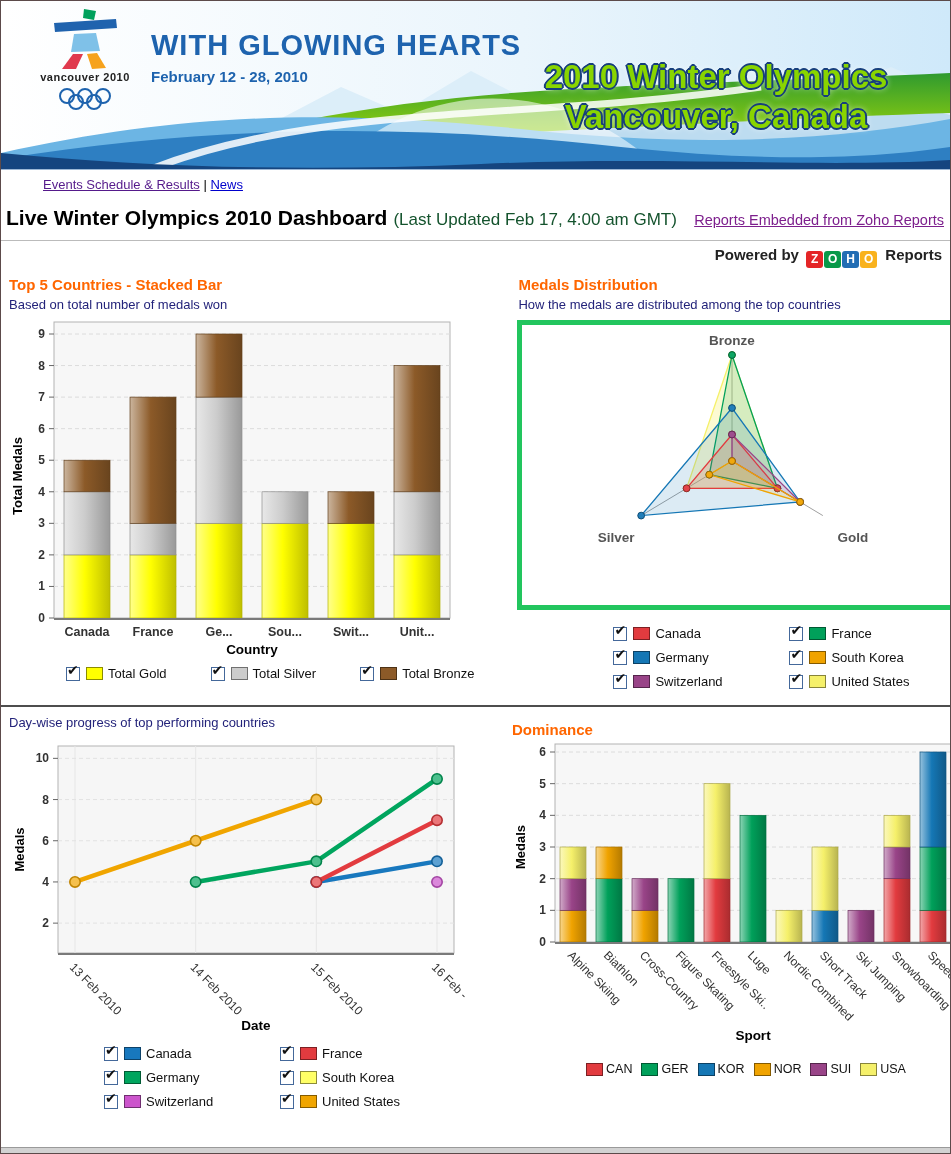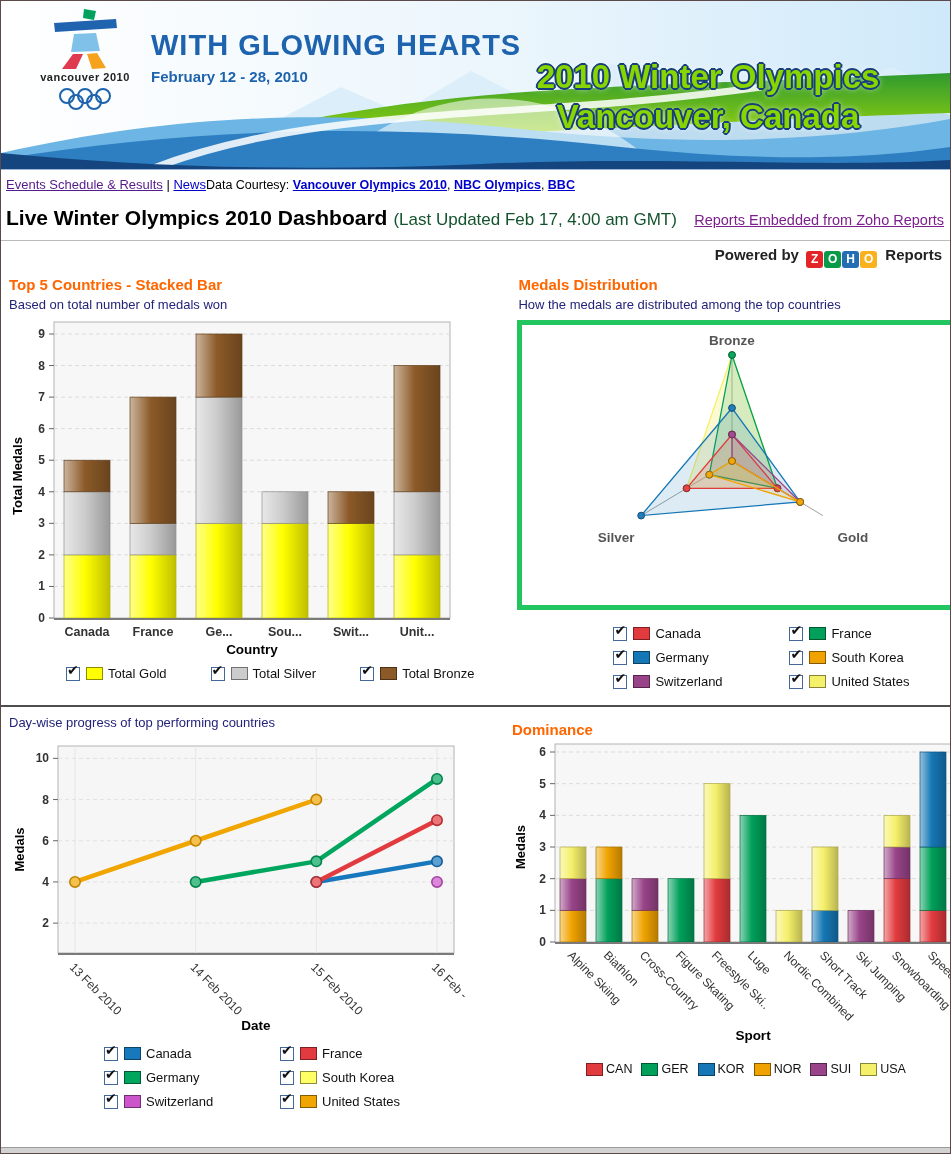--- a/index.html
+++ b/index.html
@@ -6,24 +6,24 @@
   body{font-family:"Liberation Sans","DejaVu Sans",sans-serif;}
   .page{position:relative;width:949px;height:1152px;margin:0 auto;border:1px solid #5c4a4a;overflow:hidden;background:#fff;}
   
   .banner{position:relative;width:949px;height:168px;overflow:hidden;border-bottom:1px solid #9db8d6;}
   .banner svg.art{position:absolute;left:0;top:0;}
   .logo-block{position:absolute;left:26px;top:6px;width:116px;text-align:center;}
   .logo-caption{font-size:11px;font-weight:bold;color:#222;letter-spacing:.5px;margin-top:2px;}
   .motto-block{position:absolute;left:150px;top:28px;}
   .motto{font-size:29px;font-weight:bold;color:#1e63ae;letter-spacing:1px;}
   .dates{font-size:15px;color:#1e63ae;margin-top:6px;font-weight:bold;}
-  .event-title{position:absolute;right:22px;top:56px;width:440px;text-align:center;font-weight:bold;font-size:33px;line-height:40px;color:#89d500;
+  .event-title{position:absolute;right:14px;top:56px;width:440px;text-align:center;font-weight:bold;font-size:33px;line-height:40px;color:#89d500;
     text-shadow:-2px 0 0 #173f7c,2px 0 0 #173f7c,0 -2px 0 #173f7c,0 2px 0 #173f7c,-1px -1px 0 #173f7c,1px -1px 0 #173f7c,-1px 1px 0 #173f7c,1px 1px 0 #173f7c,0 0 7px rgba(255,255,255,.95);}
   
-  .nav-row{display:flex;align-items:baseline;padding:7px 6px 0 5px;font-size:13px;}
+  .nav-row{display:flex;justify-content:space-between;align-items:baseline;padding:7px 6px 0 5px;font-size:13px;margin-left:37px;}
   a{cursor:pointer;}
   .lnk-visited{color:#551a8b;text-decoration:underline;}
   .lnk{color:#0000cc;text-decoration:underline;}
   .nav-right{font-size:12.5px;color:#000;}
   .nav-right a{font-weight:bold;}
   .title-row{display:flex;align-items:baseline;padding:14px 6px 0 5px;}
   .title-row h1{font-size:21px;margin:0;color:#000;display:inline;}
   .updated{font-size:17px;color:#14532d;margin-left:6px;}
   .title-row .spacer{flex:1;}
   .embed-link{color:#7d1f8d;font-size:14.5px;text-decoration:underline;}
@@ -108,23 +108,20 @@
       <div>2010 Winter Olympics</div>
       <div>Vancouver, Canada</div>
     </div>
   </div>
 
   <div class="nav-row">
     <div>
       <a class="lnk-visited">Events Schedule &amp; Results</a>
       <span>|</span>
       <a class="lnk">News</a>
-    </div>
-    <div class="nav-right">
-      <span>Data Courtesy: </span><span id="courtesy-links"><a class="lnk">Vancouver Olympics 2010</a>, <a class="lnk">NBC Olympics</a>, <a class="lnk">BBC</a></span>
     </div>
   </div>
 
   <div class="title-row">
     <h1>Live Winter Olympics 2010 Dashboard</h1>
     <span class="updated">(Last Updated Feb 17, 4:00 am GMT)</span>
     <span class="spacer"></span>
     <a class="embed-link">Reports Embedded from Zoho Reports</a>
   </div>
   <hr class="rule">

